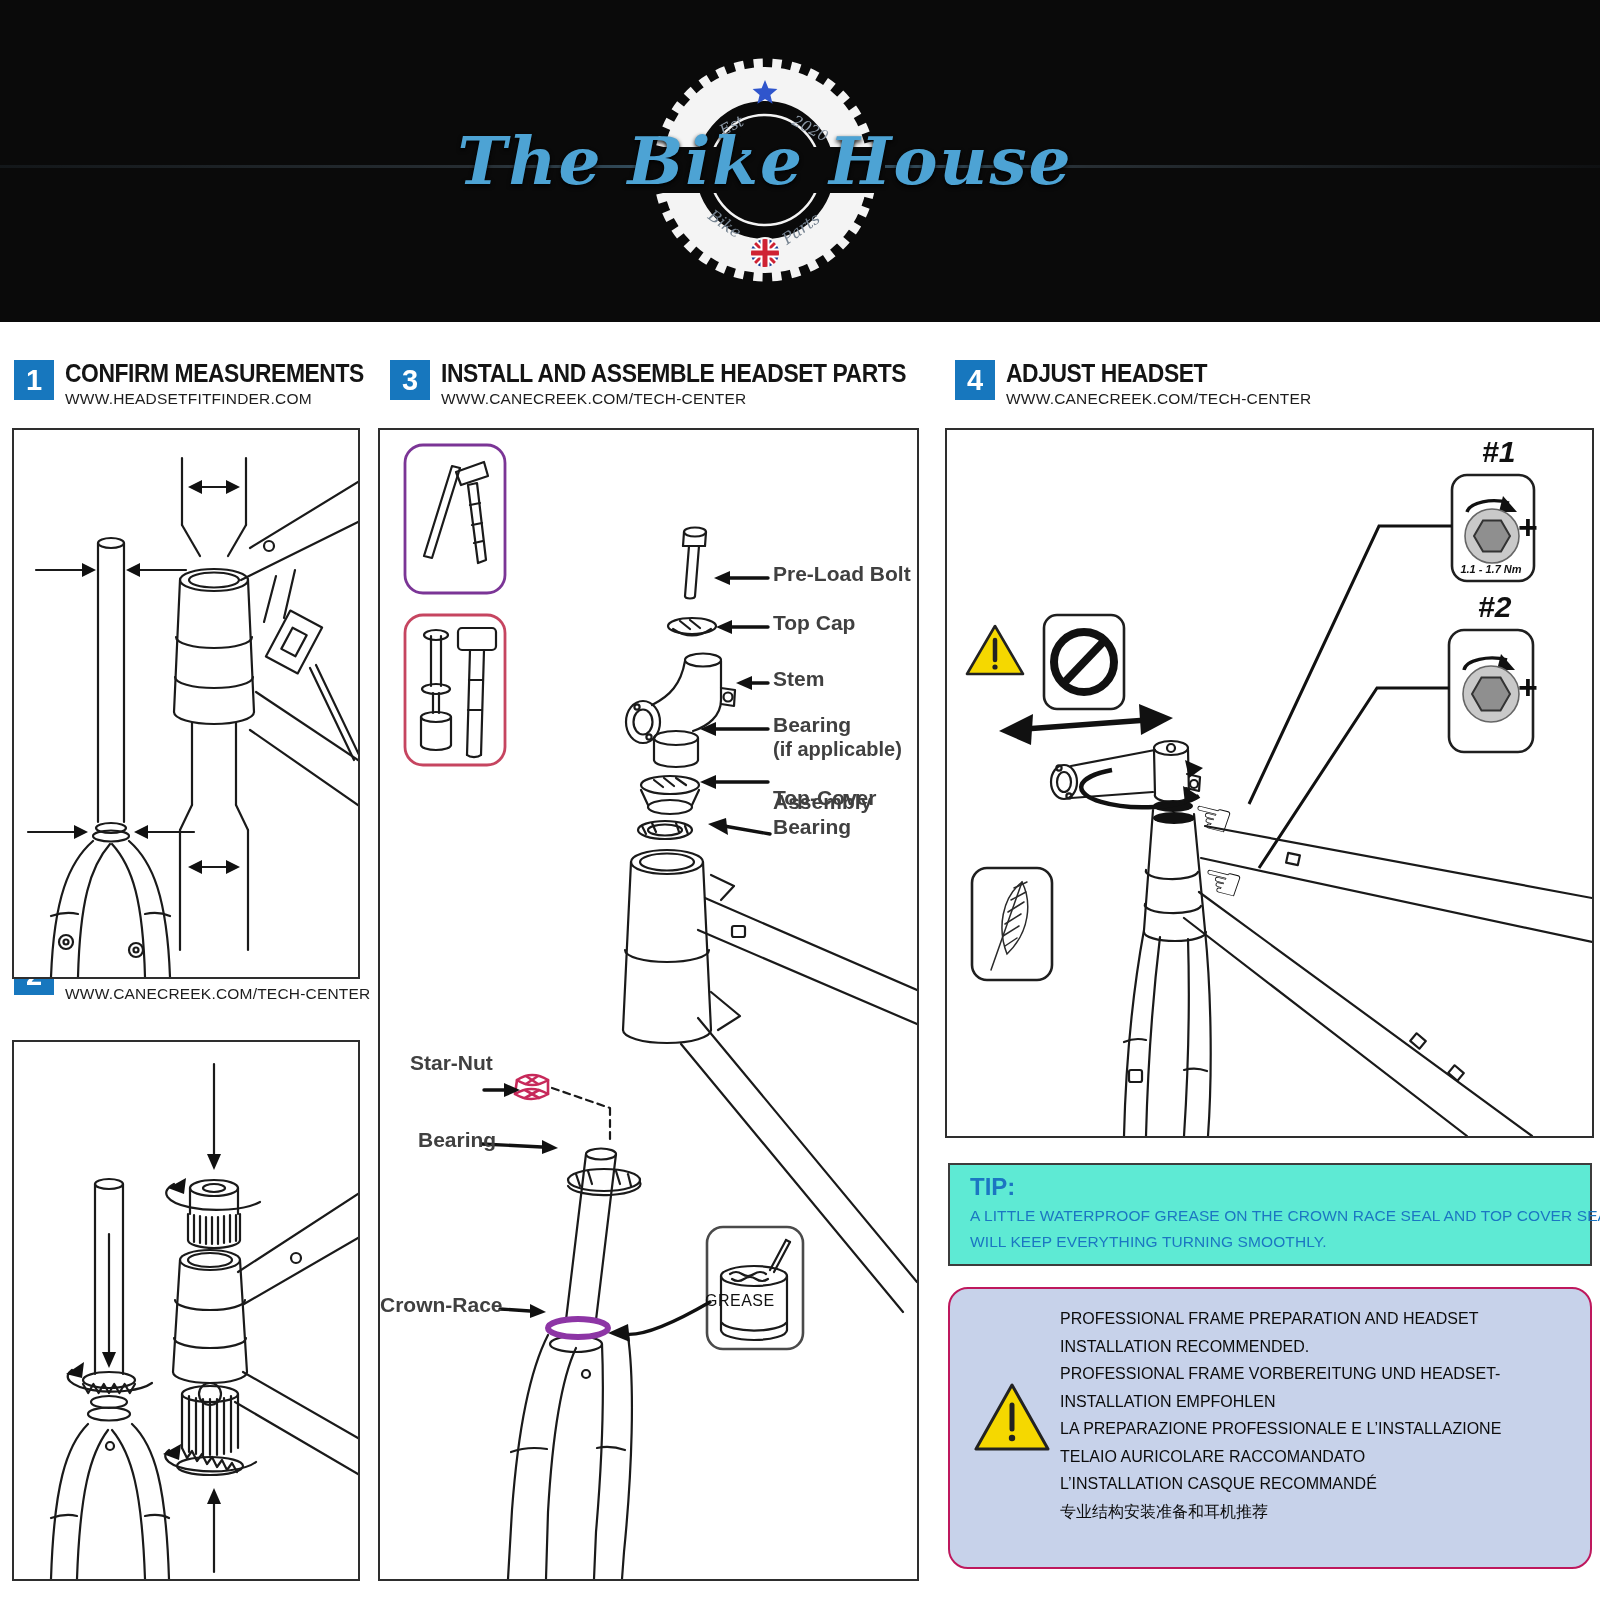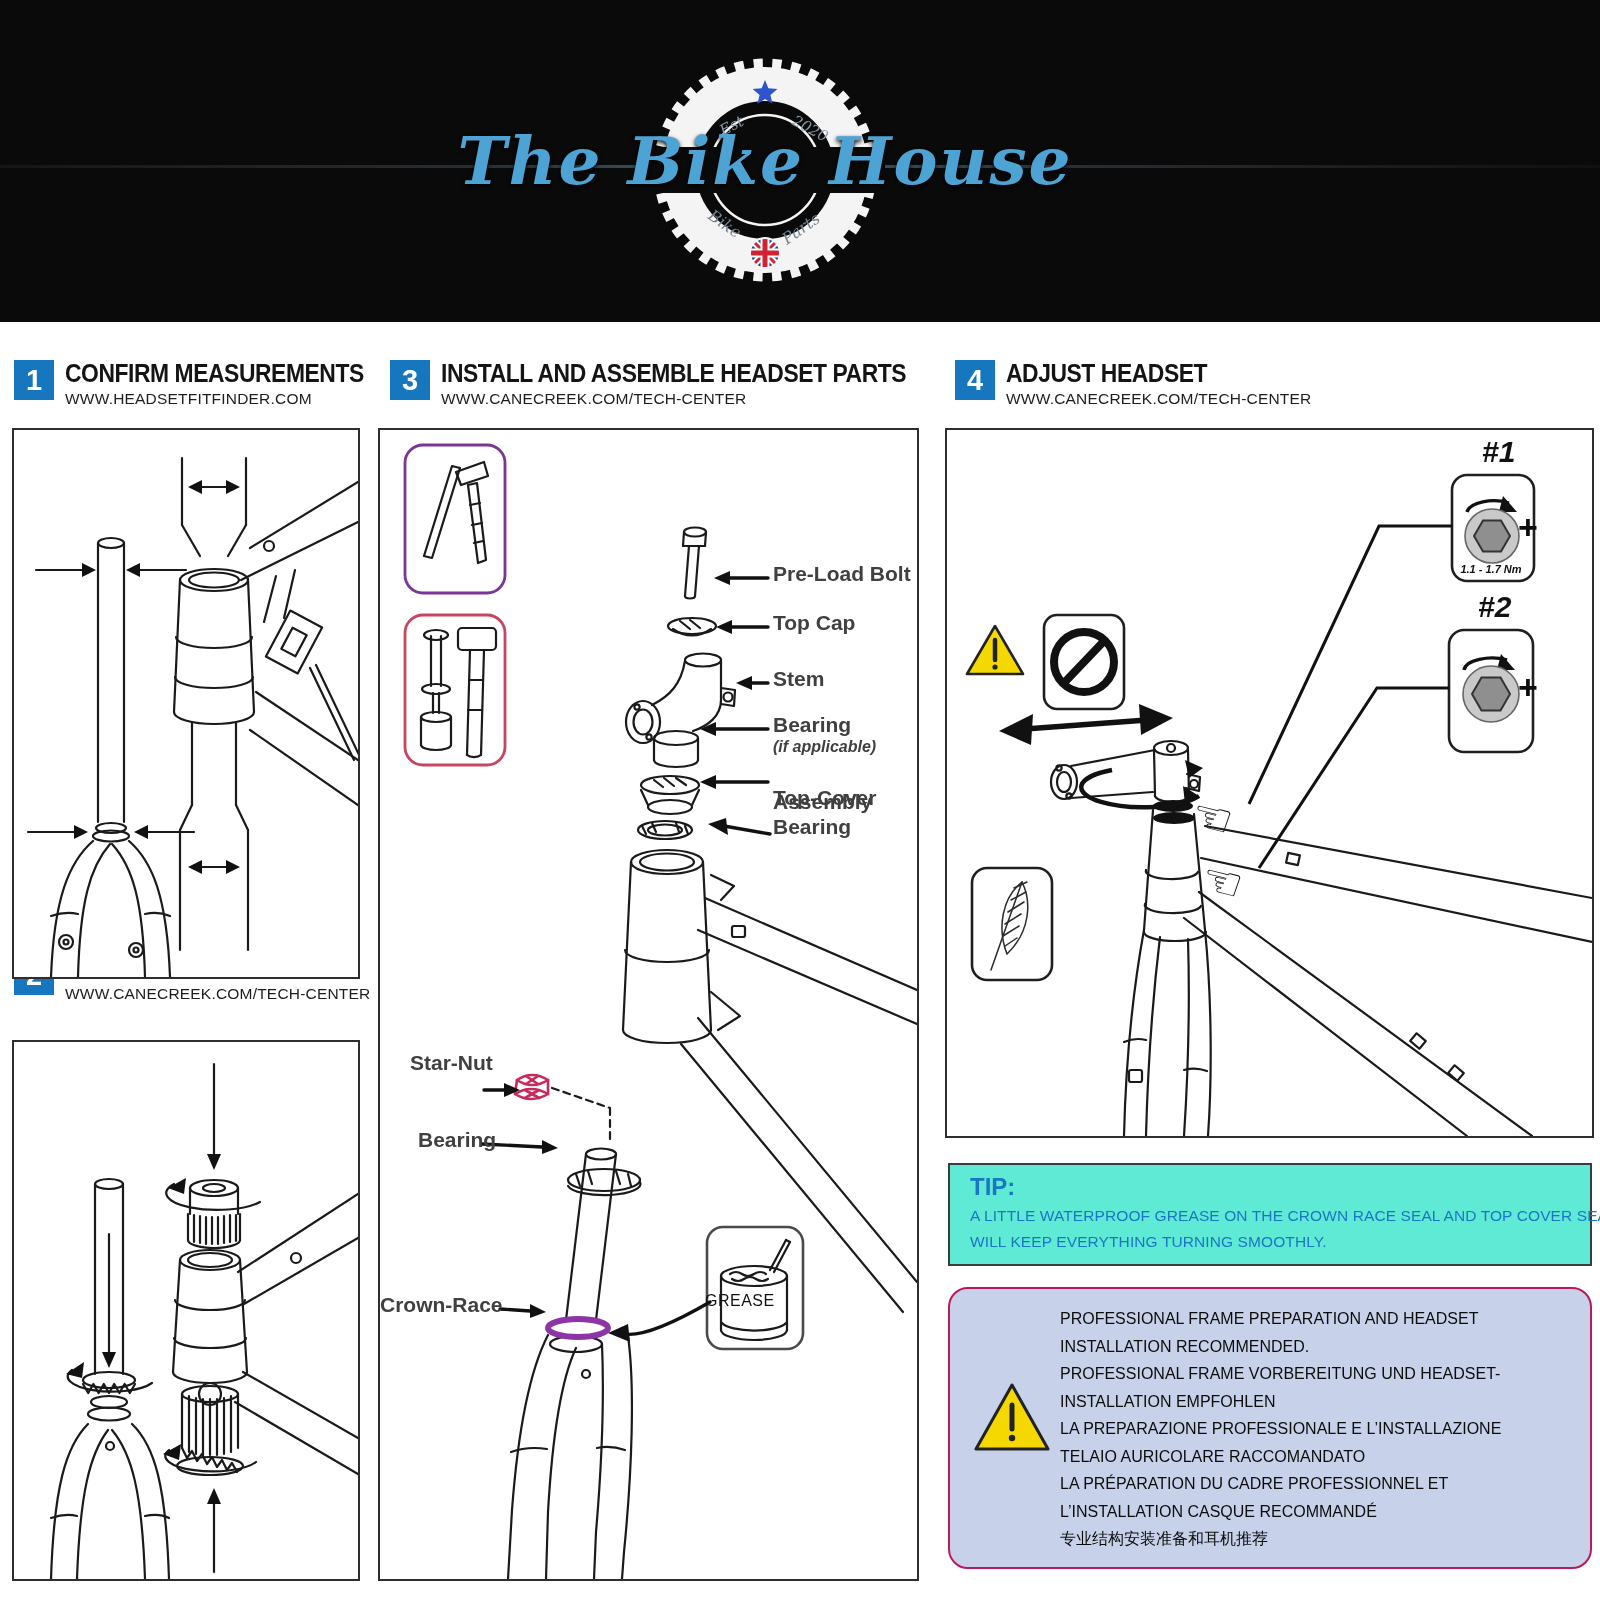--- a/index.html
+++ b/index.html
@@ -18,21 +18,21 @@
   .sec-num{width:40px;height:40px;background:#1777be;color:#fff;font-weight:bold;font-size:29px;
     display:flex;align-items:center;justify-content:center;flex:0 0 auto;}
   .sec-title{font-size:26px;font-weight:bold;color:#141414;line-height:1.0;letter-spacing:-.5px;
     transform:scaleX(.88);transform-origin:left top;white-space:nowrap;}
   .sec-url{font-size:15.5px;color:#1d1d1d;margin-top:4px;letter-spacing:.2px;white-space:nowrap;}
   
   .panel{position:absolute;border:2px solid #2e2e2e;background:#fff;}
   .panel svg{display:block;width:100%;height:100%;}
   
   .plabel{position:absolute;color:#404040;font-weight:bold;font-size:21px;white-space:nowrap;}
-  .plabel.small{font-size:16px;font-style:italic;}
+  .plabel.small{font-size:20px;}
   .grease-label{position:absolute;font-weight:normal;font-size:16px;color:#111;letter-spacing:.5px;}
   .stepnum{position:absolute;font-weight:bold;font-size:30px;color:#111;font-style:italic;white-space:nowrap;}
   .torque{position:absolute;font-weight:bold;font-size:11px;color:#111;text-align:center;font-style:italic;}
   .plus{position:absolute;font-weight:bold;font-size:34px;color:#0d0d0d;}
   
   .tipbox{position:absolute;border:2px solid #3c3c3c;background:#5eead4;}
   .tip-title{position:absolute;left:20px;top:8px;font-size:24px;font-weight:bold;color:#1b76c2;}
   .tip-line{position:absolute;left:20px;font-size:15.5px;color:#1b76c2;letter-spacing:.1px;white-space:nowrap;}
   .advisory{position:absolute;background:#c7d2ea;border:2px solid #be185d;border-radius:20px;}
   .adv-text{position:absolute;left:110px;top:16px;font-size:16px;color:#0c0c0c;line-height:27.5px;white-space:nowrap;}
@@ -543,19 +543,18 @@
       <line x1="40" y1="24" x2="40" y2="48" stroke="#222" stroke-width="5" stroke-linecap="round"></line>
       <circle cx="40" cy="57" r="3.2" fill="#222"></circle>
     </svg>
     <div class="adv-text">
       <div>PROFESSIONAL FRAME PREPARATION AND HEADSET</div>
       <div>INSTALLATION RECOMMENDED.</div>
       <div>PROFESSIONAL FRAME VORBEREITUNG UND HEADSET-</div>
       <div>INSTALLATION EMPFOHLEN</div>
       <div>LA PREPARAZIONE PROFESSIONALE E L’INSTALLAZIONE</div>
       <div>TELAIO AURICOLARE RACCOMANDATO</div>
-      <div>LA PRÉPARATION DU CADRE PROFESSIONNEL ET</div>
       <div>L’INSTALLATION CASQUE RECOMMANDÉ</div>
       <div>专业结构安装准备和耳机推荐</div>
     </div>
   </div>
 
 </div>
 
 </body></html>

